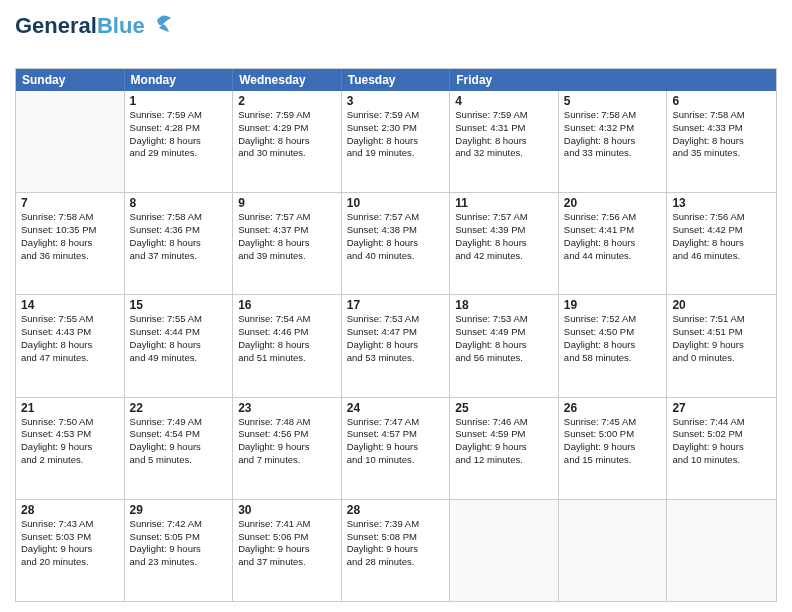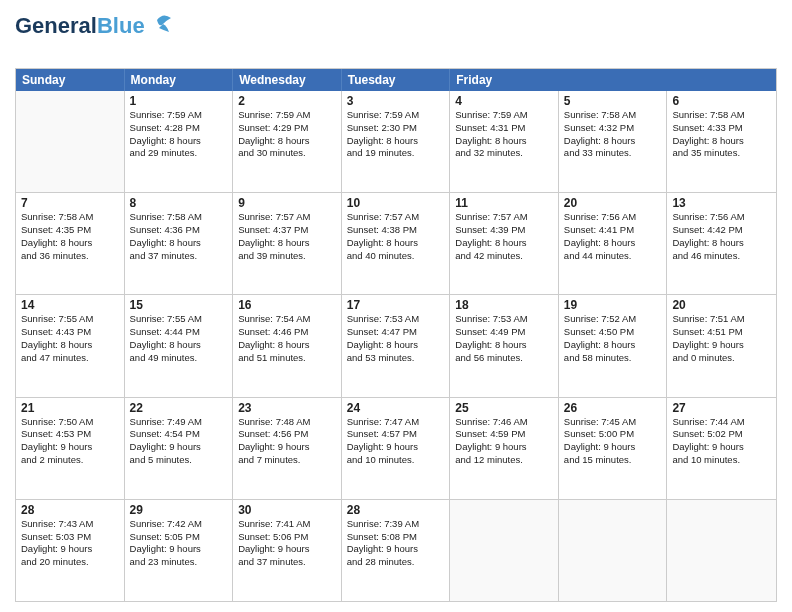--- a/index.html
+++ b/index.html
@@ -170,21 +170,21 @@
             <span class="cell-line">Sunrise: 7:58 AM</span>
             <span class="cell-line">Sunset: 4:33 PM</span>
             <span class="cell-line">Daylight: 8 hours</span>
             <span class="cell-line">and 35 minutes.</span>
           </div>
         </div>
         <div class="cal-row">
           <div class="cal-cell">
             <span class="day-num">7</span>
             <span class="cell-line">Sunrise: 7:58 AM</span>
-            <span class="cell-line">Sunset: 4:35 PM</span>
+            <span class="cell-line">Sunset: 10:35 PM</span>
             <span class="cell-line">Daylight: 8 hours</span>
             <span class="cell-line">and 36 minutes.</span>
           </div>
           <div class="cal-cell">
             <span class="day-num">8</span>
             <span class="cell-line">Sunrise: 7:58 AM</span>
             <span class="cell-line">Sunset: 4:36 PM</span>
             <span class="cell-line">Daylight: 8 hours</span>
             <span class="cell-line">and 37 minutes.</span>
           </div>

